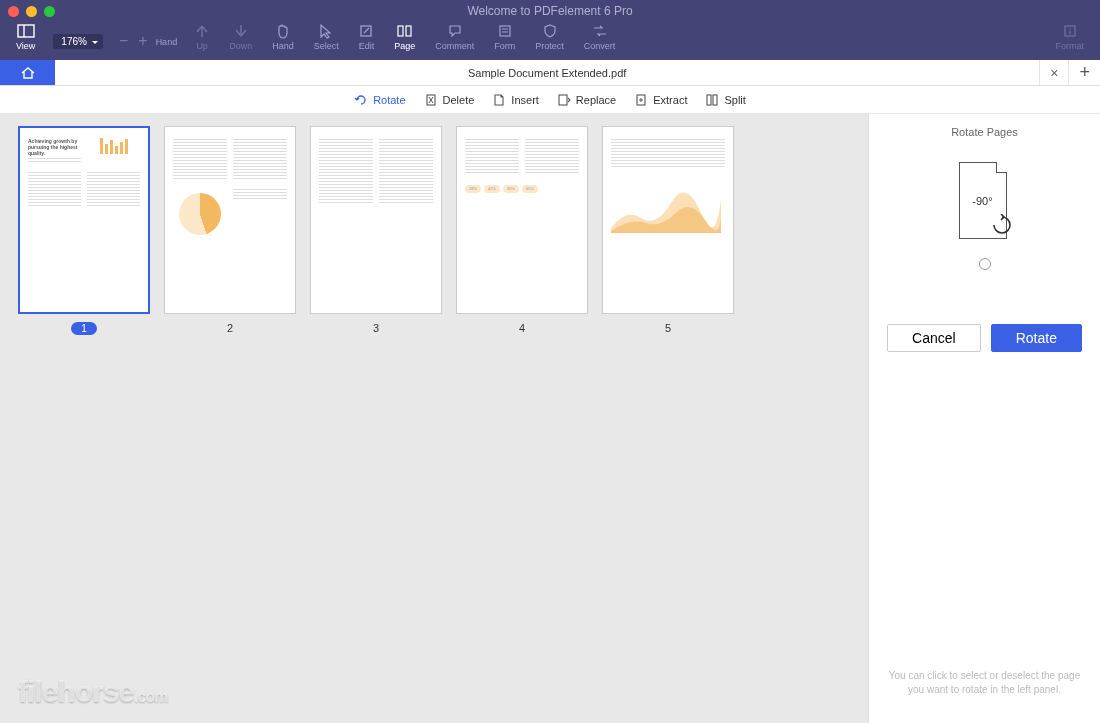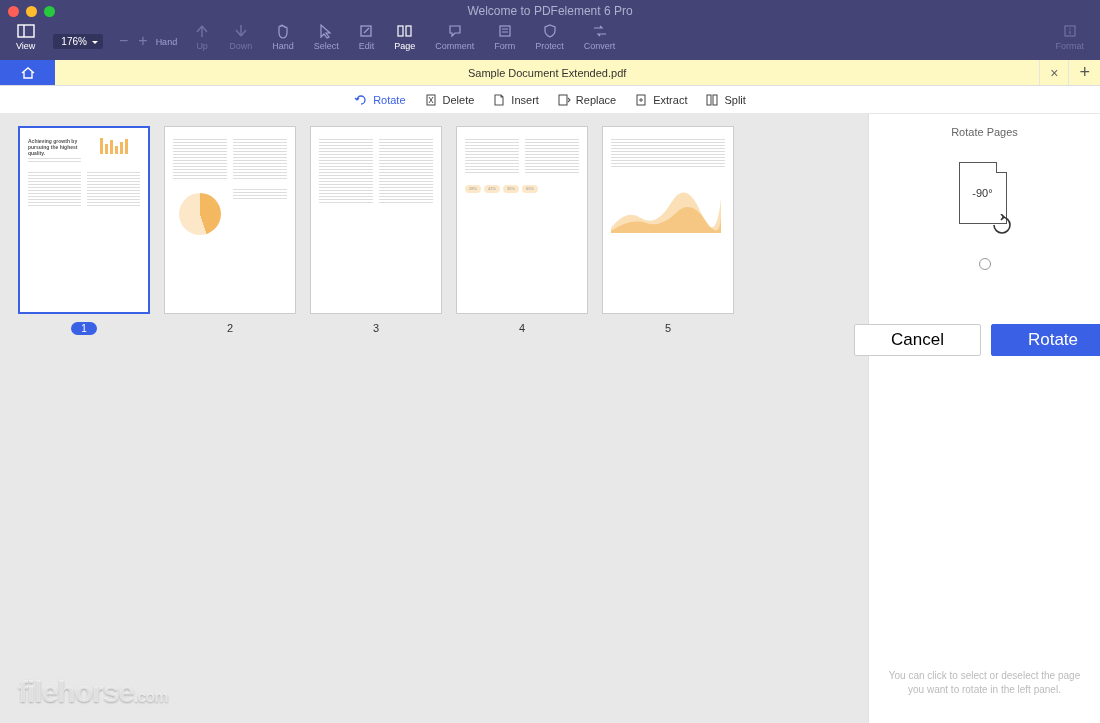--- a/index.html
+++ b/index.html
@@ -16,21 +16,21 @@
 .tool-btn.active { color: #fff; }
 .tool-btn.dim { opacity: 0.5; }
 .tool-btn .icon { height: 18px; display: flex; align-items: center; justify-content: center; }
 .tool-btn .lbl { font-size: 9px; margin-top: 1px; }
 .zoom-box { background: #33345e; color: #fff; font-size: 10px; padding: 2px 16px 2px 8px; border-radius: 2px; position: relative; }
 .zoom-box::after { content:""; position:absolute; right:5px; top:7px; border:3px solid transparent; border-top-color:#fff; }
 .zoom-btns { display: flex; gap: 10px; color: #7a7ba8; font-size: 16px; padding: 0 8px; }
 .spacer { flex: 1; }
 .zoom-group { display:flex; flex-direction:row; align-items:center; padding:0 8px; }
 
-.tabbar { height: 26px; background: #fef9c3; border-bottom: 1px solid #ddd; display: flex; align-items: stretch; }
+.tabbar { height: 26px; background: #ffffff; border-bottom: 1px solid #ddd; display: flex; align-items: stretch; }
 .home-tab { width: 55px; background: #3a60e6; display: flex; align-items: center; justify-content: center; }
 .doc-tab { flex: 1; display: flex; align-items: center; justify-content: center; font-size: 11px; color: #333; position: relative; }
 .close-tab { padding: 0 10px; display: flex; align-items: center; color: #666; font-size: 14px; border-left: 1px solid #e5e5e5; cursor: pointer; }
 .add-tab { padding: 0 10px; display: flex; align-items: center; color: #555; font-size: 18px; border-left: 1px solid #e5e5e5; cursor: pointer; }
 
 .subtoolbar { height: 28px; background: #fff; border-bottom: 1px solid #e8e8e8; display: flex; align-items: center; justify-content: center; gap: 18px; }
 .sub-btn { display: flex; align-items: center; gap: 5px; font-size: 11px; color: #333; cursor: pointer; }
 .sub-btn.active { color: #3a60e6; }
 .sub-btn svg { width: 14px; height: 14px; }
 
@@ -40,30 +40,30 @@
 .page-mini { width: 132px; height: 188px; background: #fff; border: 1px solid #ccc; padding: 10px 8px; font-size: 3.5px; line-height: 1.4; color: #999; overflow: hidden; position: relative; }
 .page-mini.selected { border: 2px solid #3a60e6; }
 .thumb-num { font-size: 11px; color: #333; }
 .thumb-badge { background: #3a60e6; color: #fff; padding: 1px 10px; border-radius: 8px; font-size: 10px; }
 
 .side-panel { width: 232px; background: #fff; border-left: 1px solid #e0e0e0; display: flex; flex-direction: column; padding: 12px 14px; }
 .panel-title { text-align: center; font-size: 11px; color: #666; margin-bottom: 24px; }
 .rotate-opts { display: flex; justify-content: space-around; margin-bottom: 22px; }
 .rot-card { display: flex; flex-direction: column; align-items: center; gap: 16px; cursor: pointer; }
 .rot-box { width: 60px; height: 80px; position: relative; }
-.rot-page { position: absolute; left: 4px; top: 0; width: 48px; height: 62px; border: 1px solid #555; background: #fff; display: flex; align-items: center; justify-content: center; font-size: 11px; color: #333; }
+.rot-page { position: absolute; left: 4px; top: 0; width: 48px; height: 77px; border: 1px solid #555; background: #fff; display: flex; align-items: center; justify-content: center; font-size: 11px; color: #333; }
 .rot-page::before { content:""; position:absolute; right:-1px; top:-1px; width:10px; height:10px; background:#fff; border-left:1px solid #555; border-bottom:1px solid #555; }
 .rot-arrow { position: absolute; bottom: 6px; }
 .rot-arrow.left { right: 2px; }
 .rot-arrow.right { right: 2px; }
 .radio { width: 12px; height: 12px; border: 1px solid #999; border-radius: 50%; display: inline-flex; align-items: center; justify-content: center; }
 .radio.on::after { content:""; width: 6px; height: 6px; background: #1976ff; border-radius: 50%; }
 .radio.on { border-color: #1976ff; }
 .panel-btns { display: flex; gap: 10px; justify-content: center; margin-top: 32px; }
-.btn { font-size: 17px; padding: 5px 36px; border: 1px solid #ccc; background: #fff; border-radius: 2px; cursor: pointer; }
+.btn { font-size: 14px; padding: 5px 24px; border: 1px solid #ccc; background: #fff; border-radius: 2px; cursor: pointer; }
 .btn.primary { background: #3a60e6; color: #fff; border-color: #3a60e6; }
 .panel-hint { margin-top: auto; font-size: 10px; color: #bbb; text-align: center; padding-bottom: 14px; line-height: 1.4; }
 
 .watermark { position: absolute; left: 18px; bottom: 14px; font-size: 30px; font-weight: bold; color: rgba(255,255,255,0.6); text-shadow: 0 1px 2px rgba(0,0,0,0.25); font-family: Arial; letter-spacing: -1px; }
 .watermark .c { font-size: 16px; }
 
 .mini-line { height: 1px; background: #ddd; margin: 2px 0; }
 .mini-bar { display: inline-block; width: 3px; background: #f4b860; margin: 0 1px; vertical-align: bottom; }
 .mini-pie { width: 42px; height: 42px; border-radius: 50%; background: conic-gradient(#f4b860 0 45%, #fce8c8 45% 100%); margin: 6px auto; }
 .mini-cols { display: flex; gap: 6px; }

